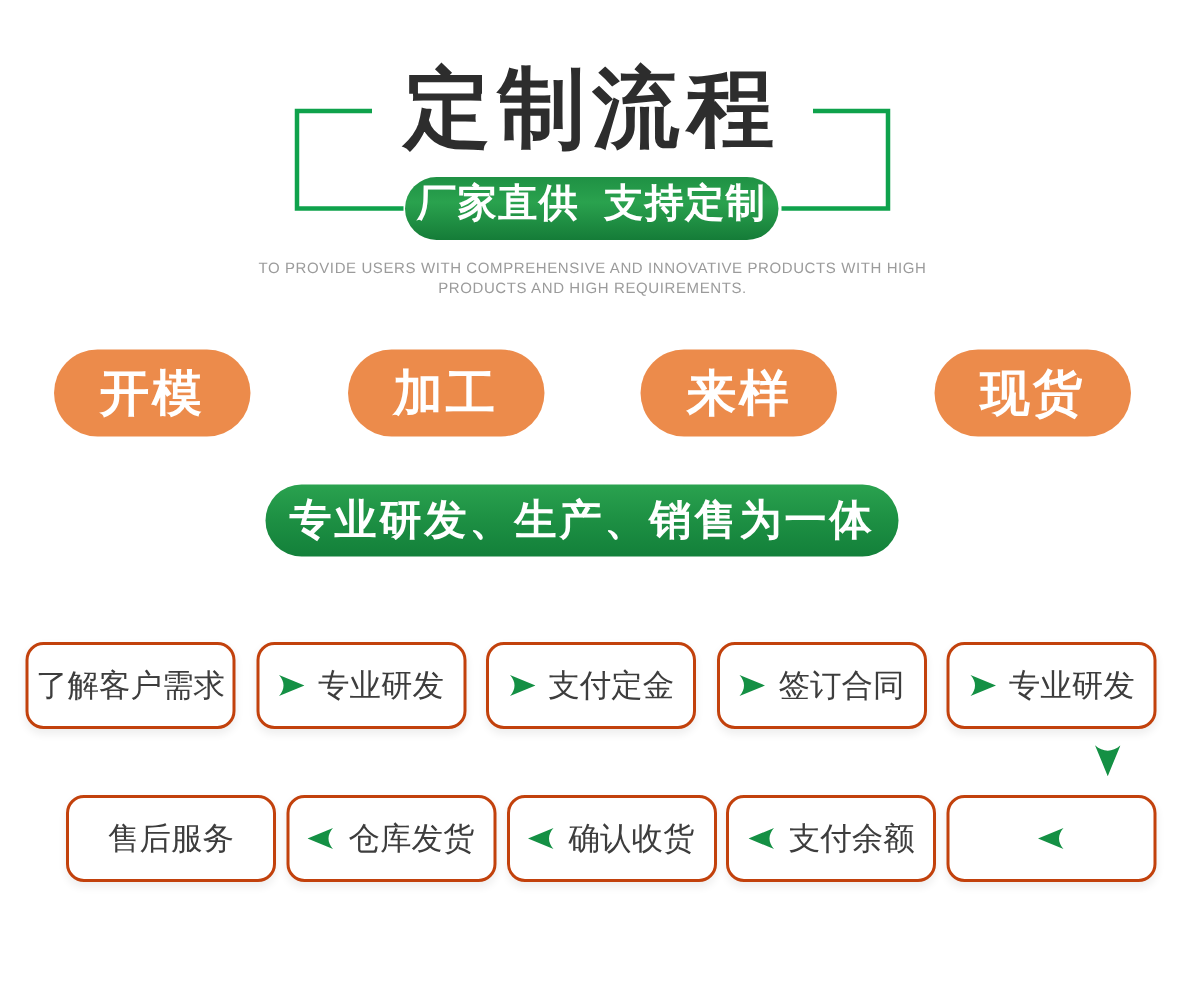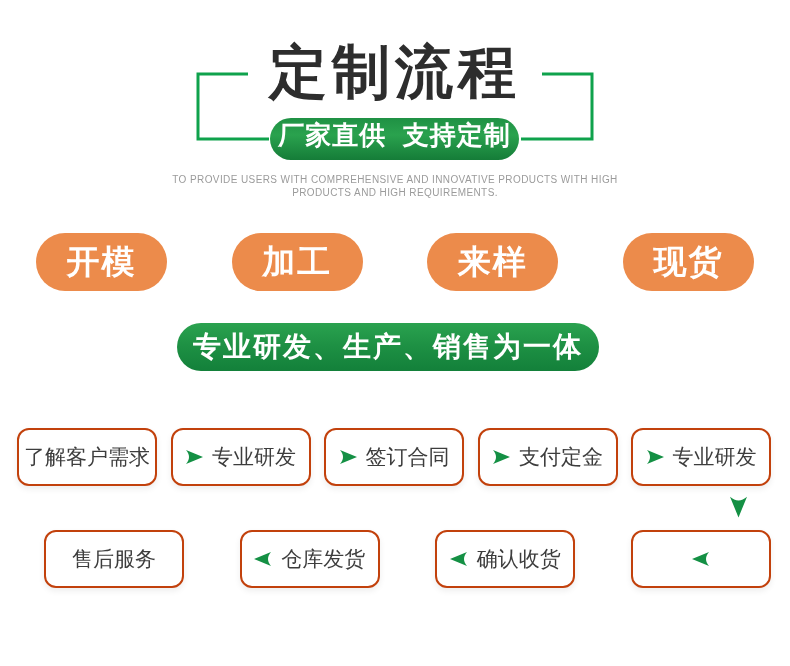--- a/index.html
+++ b/index.html
@@ -142,27 +142,27 @@
       <div class="flow-box">
         <svg class="dart" width="18" height="14" viewBox="0 0 18 14">
           <path d="M1 0 C5 4.5 5 9.5 1 14 L18 7 Z" fill="#149044"></path>
         </svg>
         <span>专业研发</span>
       </div>
       <div class="flow-box">
         <svg class="dart" width="18" height="14" viewBox="0 0 18 14">
           <path d="M1 0 C5 4.5 5 9.5 1 14 L18 7 Z" fill="#149044"></path>
         </svg>
+        <span>支付定金</span>
+      </div>
+      <div class="flow-box">
+        <svg class="dart" width="18" height="14" viewBox="0 0 18 14">
+          <path d="M1 0 C5 4.5 5 9.5 1 14 L18 7 Z" fill="#149044"></path>
+        </svg>
         <span>签订合同</span>
-      </div>
-      <div class="flow-box">
-        <svg class="dart" width="18" height="14" viewBox="0 0 18 14">
-          <path d="M1 0 C5 4.5 5 9.5 1 14 L18 7 Z" fill="#149044"></path>
-        </svg>
-        <span>支付定金</span>
       </div>
       <div class="flow-box">
         <svg class="dart" width="18" height="14" viewBox="0 0 18 14">
           <path d="M1 0 C5 4.5 5 9.5 1 14 L18 7 Z" fill="#149044"></path>
         </svg>
         <span>专业研发</span>
       </div>
     </div>
 
   <div class="down-arrow">
@@ -184,16 +184,22 @@
       <div class="flow-box">
         <svg class="dart" width="18" height="14" viewBox="0 0 18 14">
           <path d="M17 0 C13 4.5 13 9.5 17 14 L0 7 Z" fill="#149044"></path>
         </svg>
         <span>确认收货</span>
       </div>
       <div class="flow-box">
         <svg class="dart" width="18" height="14" viewBox="0 0 18 14">
           <path d="M17 0 C13 4.5 13 9.5 17 14 L0 7 Z" fill="#149044"></path>
         </svg>
+        <span>支付余额</span>
+      </div>
+      <div class="flow-box">
+        <svg class="dart" width="18" height="14" viewBox="0 0 18 14">
+          <path d="M17 0 C13 4.5 13 9.5 17 14 L0 7 Z" fill="#149044"></path>
+        </svg>
       </div>
     </div>
 
 </div>
 
 </body></html>

